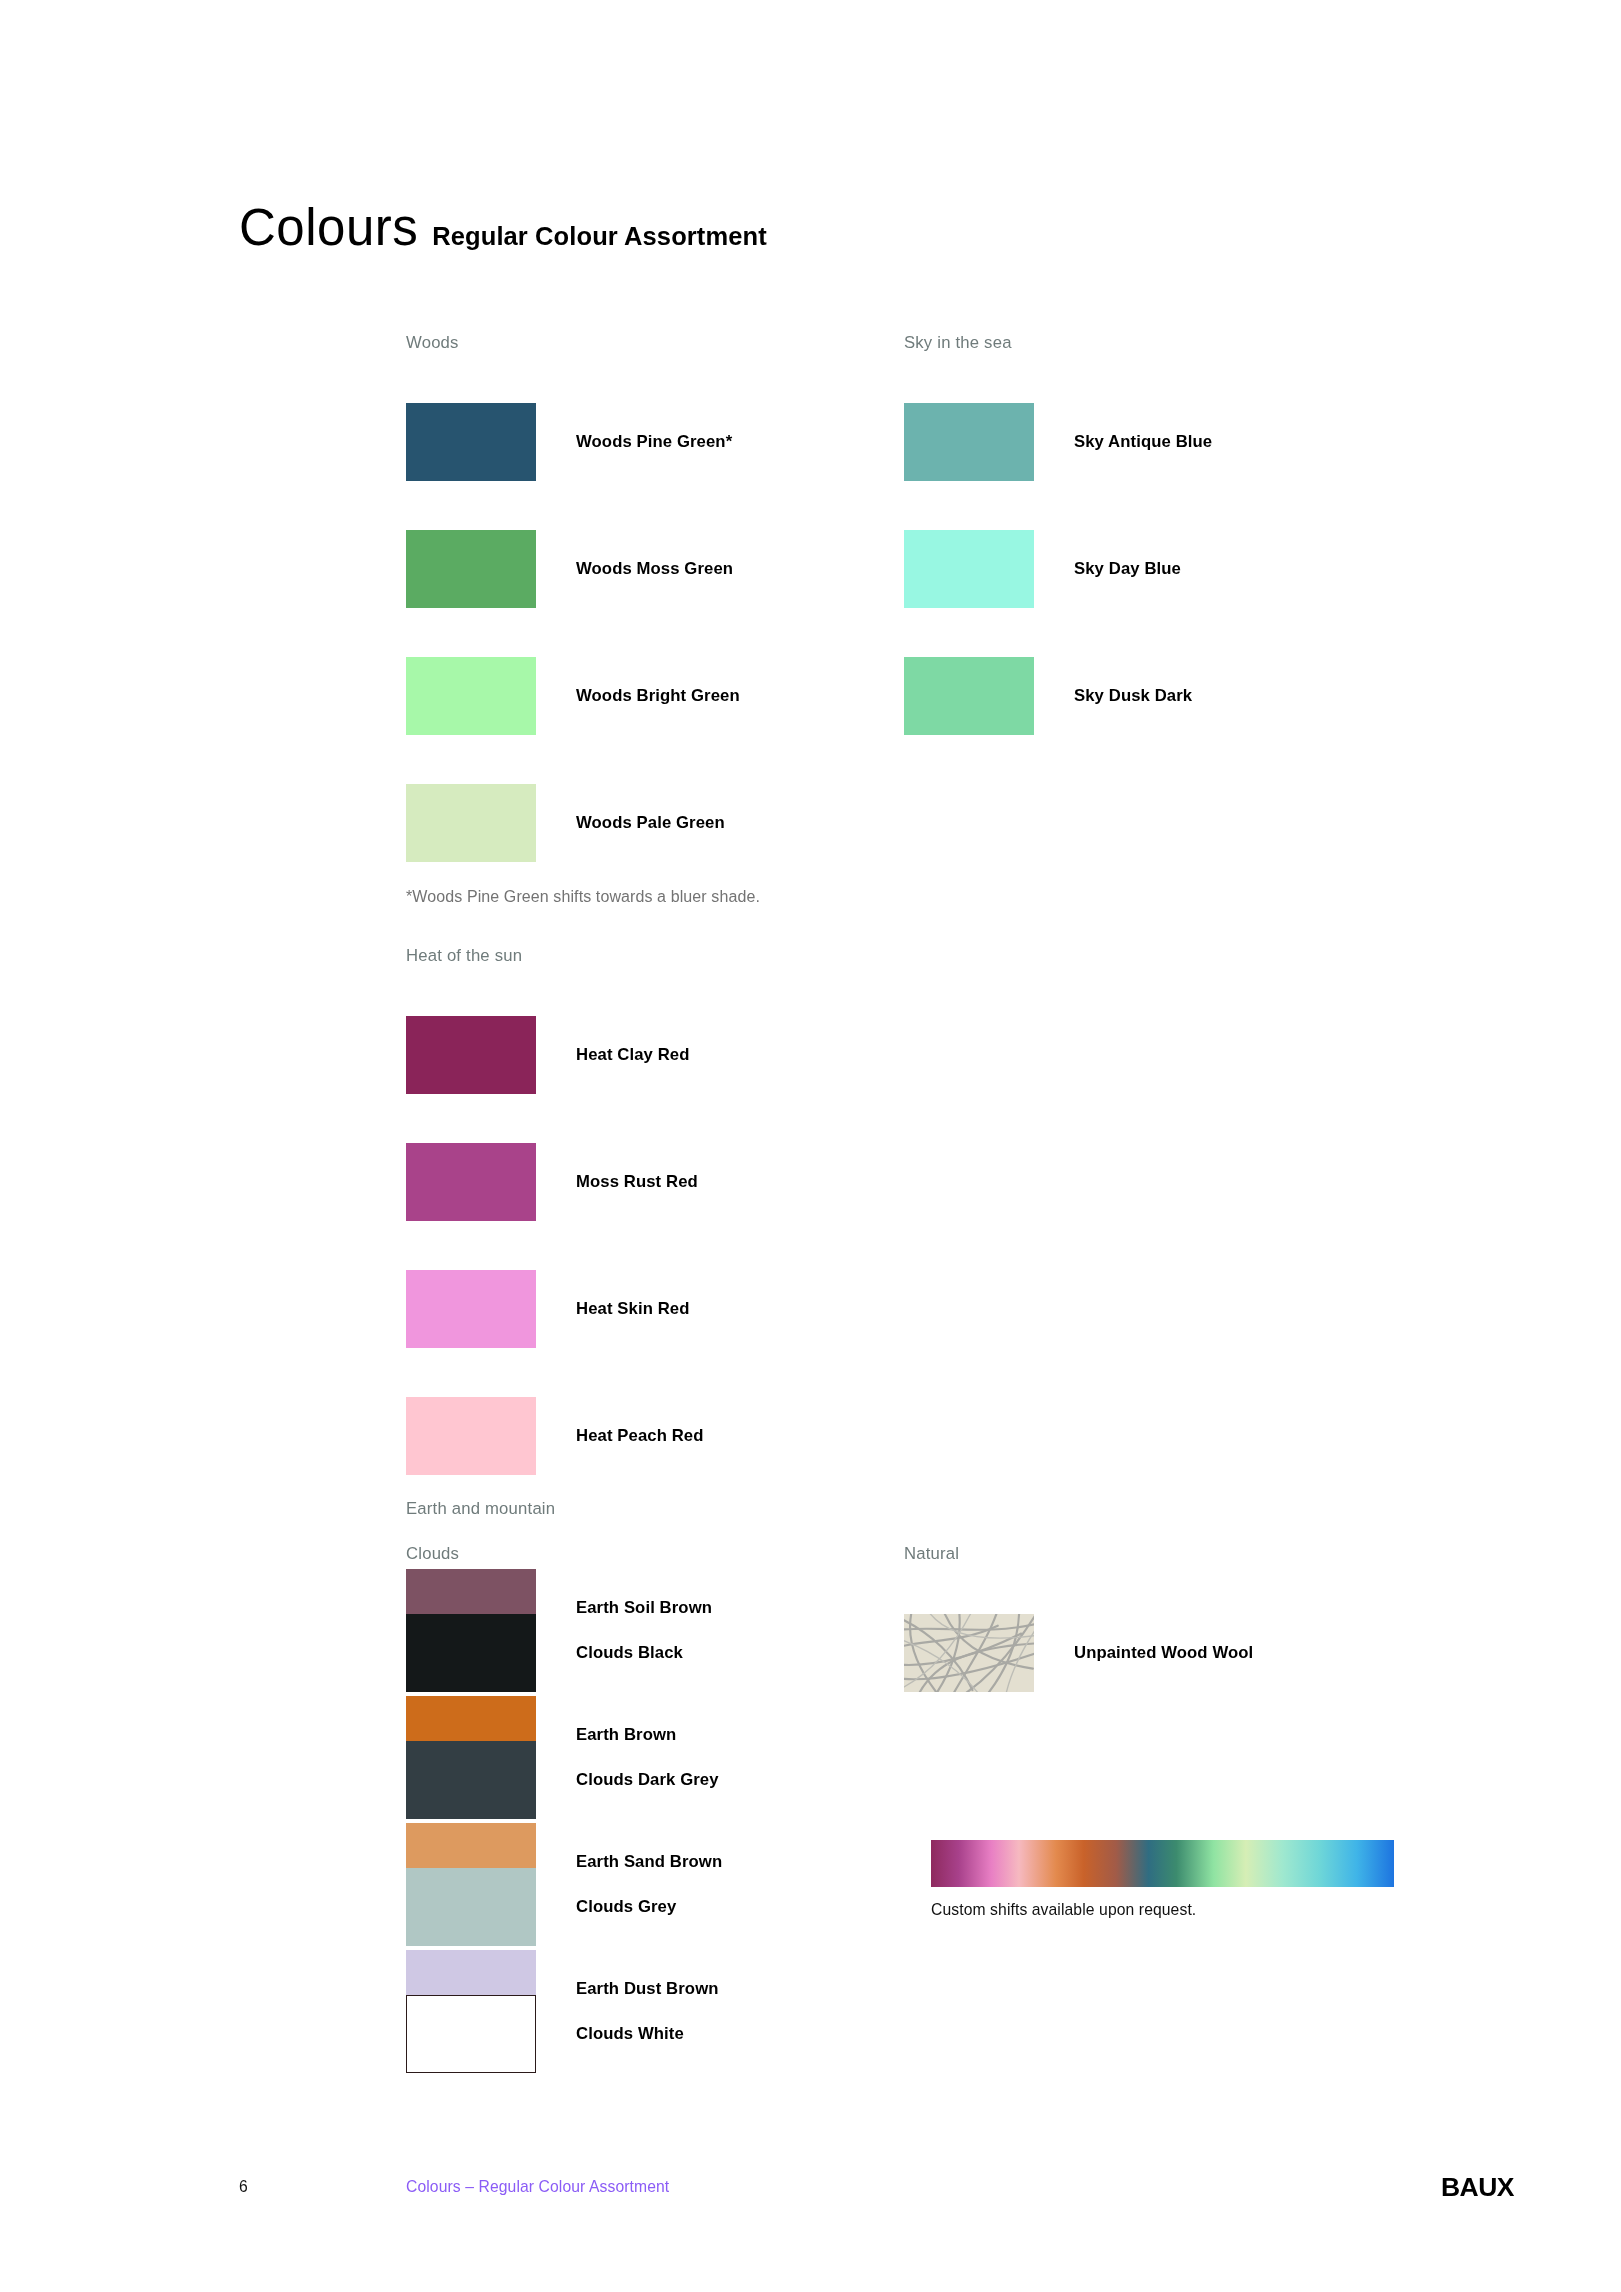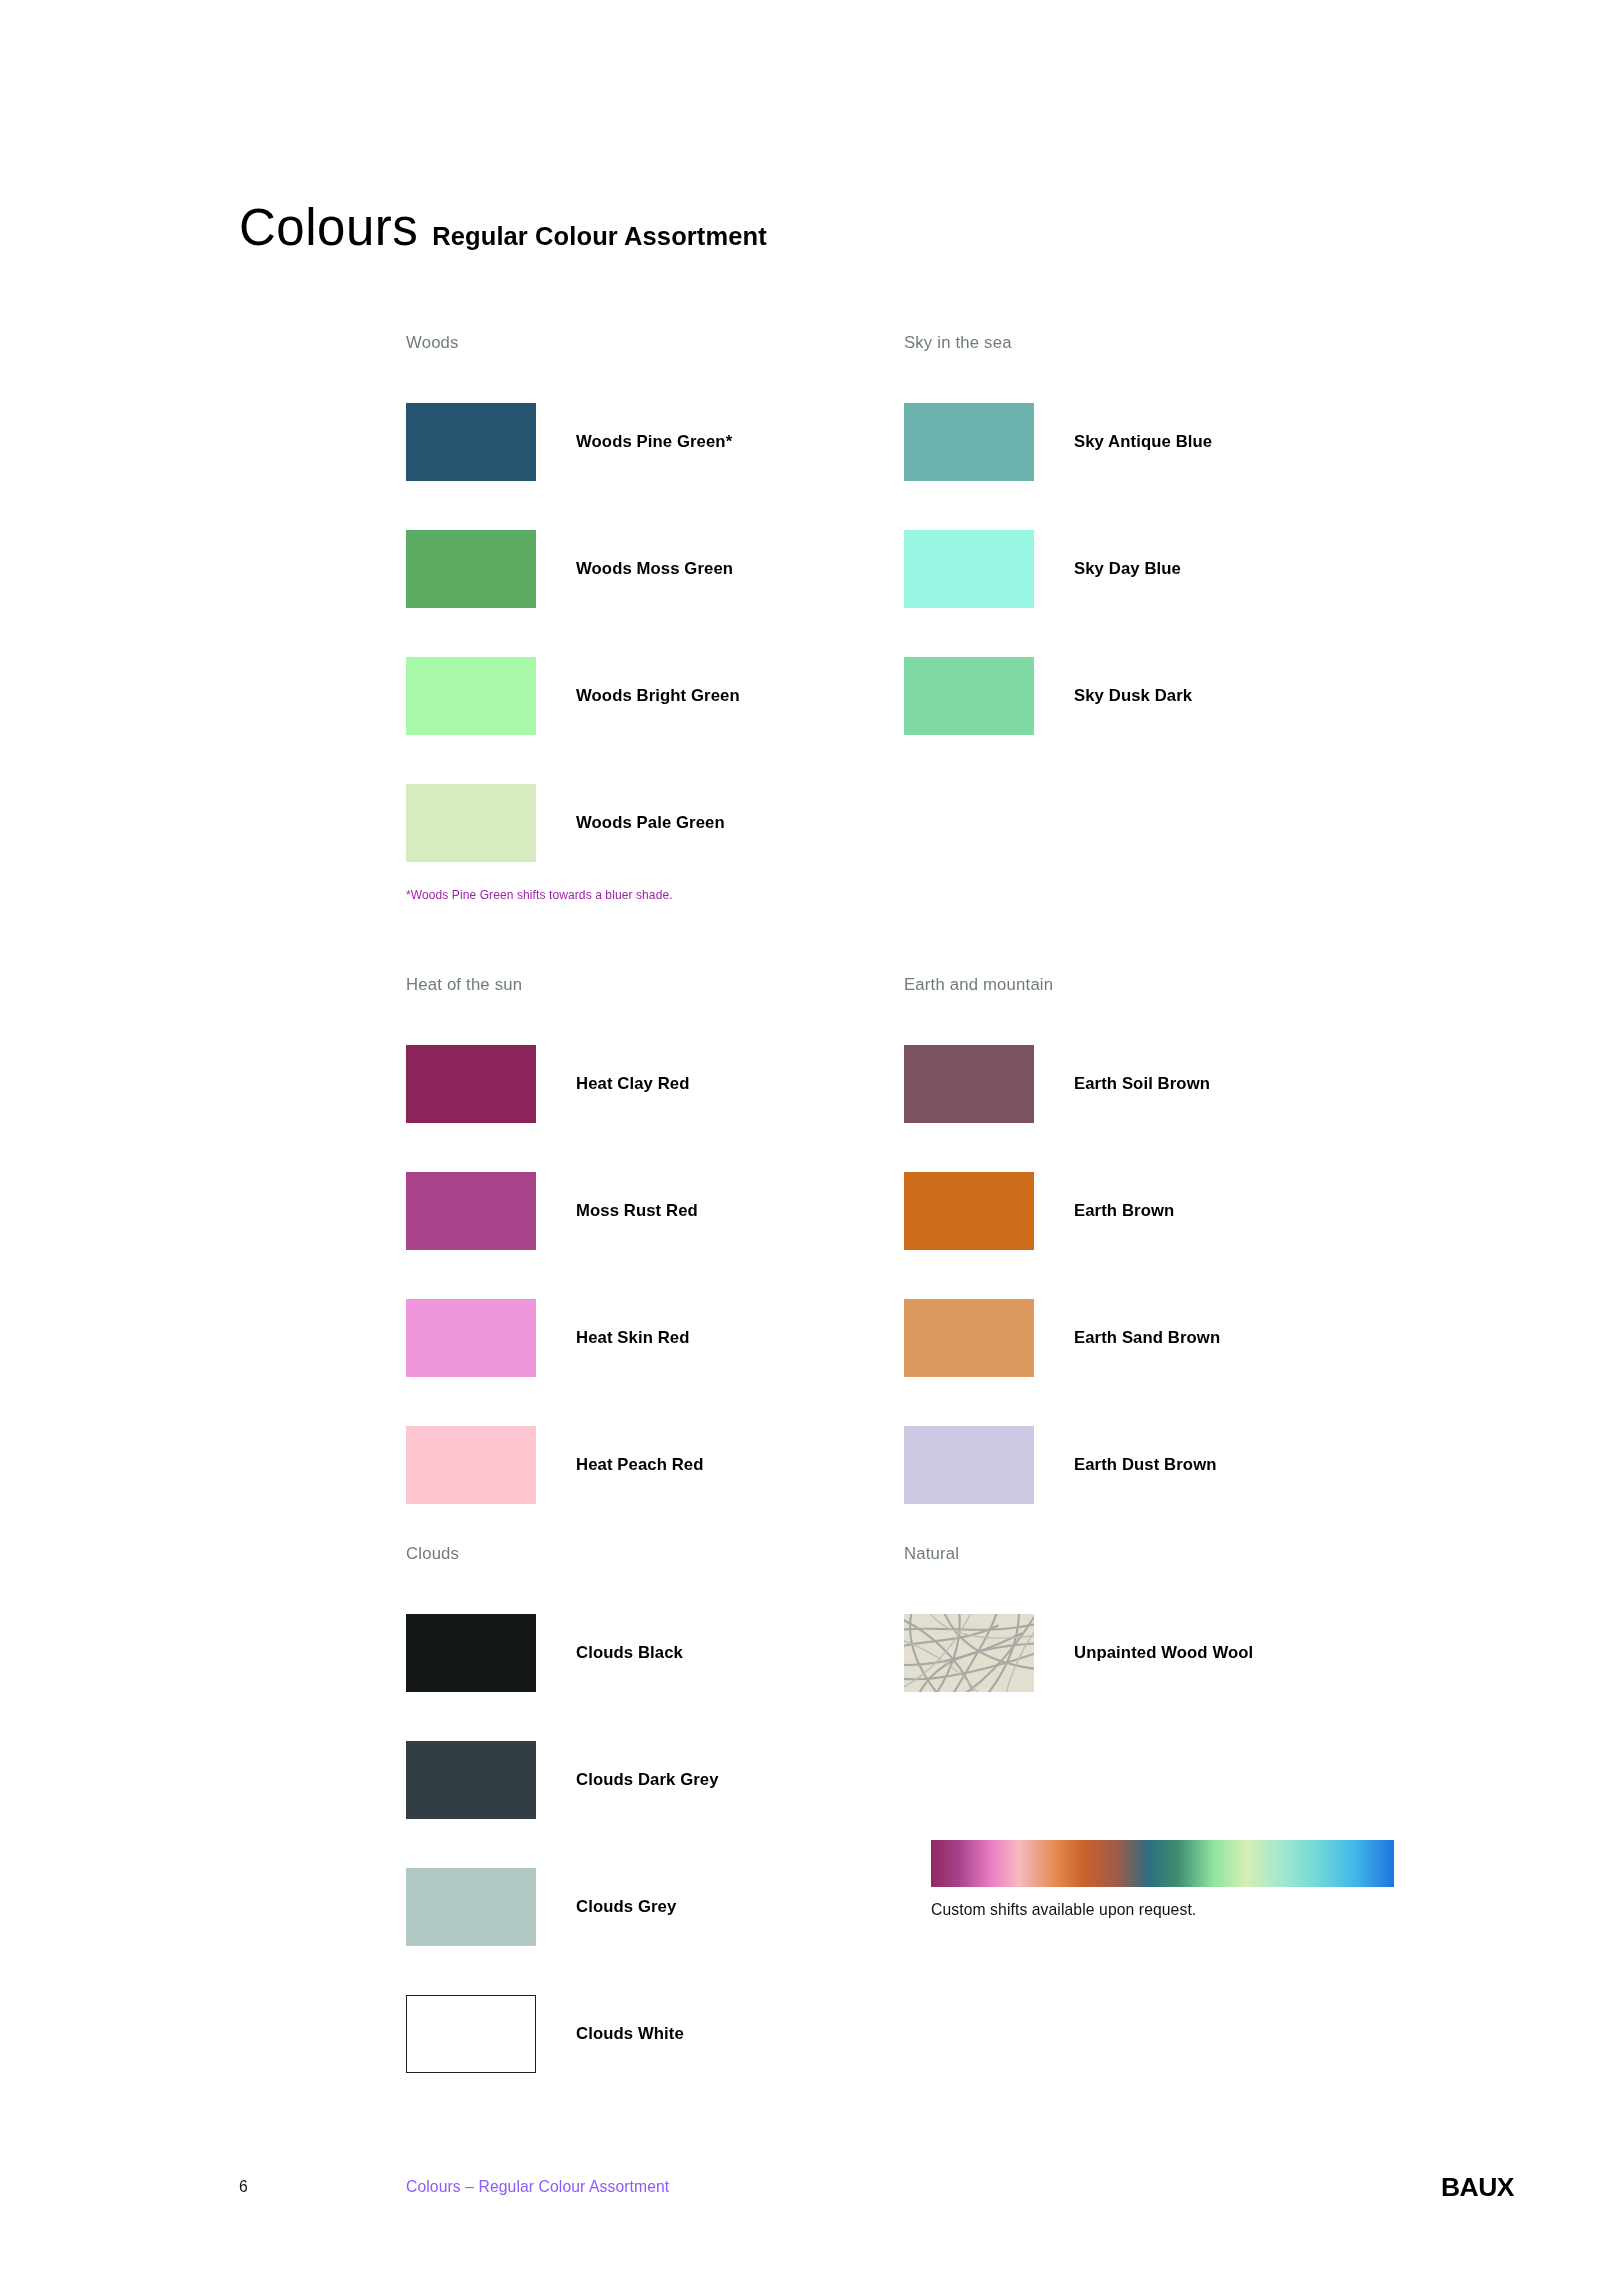--- a/index.html
+++ b/index.html
@@ -86,36 +86,36 @@
   .swatch-label {
     font-size: 16.7px;
     font-weight: 700;
     color: #000000;
     margin-left: 40px;
     letter-spacing: 0.1px;
     white-space: nowrap;
   }
 
   .footnote {
-    font-size: 12px;
+    font-size: 16px;
     font-weight: 400;
-    color: #a21caf;
+    color: #737373;
     margin-top: 2px;
     letter-spacing: 0.1px;
   }
 
   
   .band {
     position: absolute;
     left: 0;
     width: 1039px;
     display: flex;
   }
   .band-1 { top: 0px; }
-  .band-2 { top: 642px; }
+  .band-2 { top: 613px; flex-direction: column; }
   .band-3 { top: 1211px; }
 
   
   .woodwool {
     width: 130px;
     height: 78px;
     background: #e3dfd0;
     position: relative;
     overflow: hidden;
     flex: 0 0 auto;

